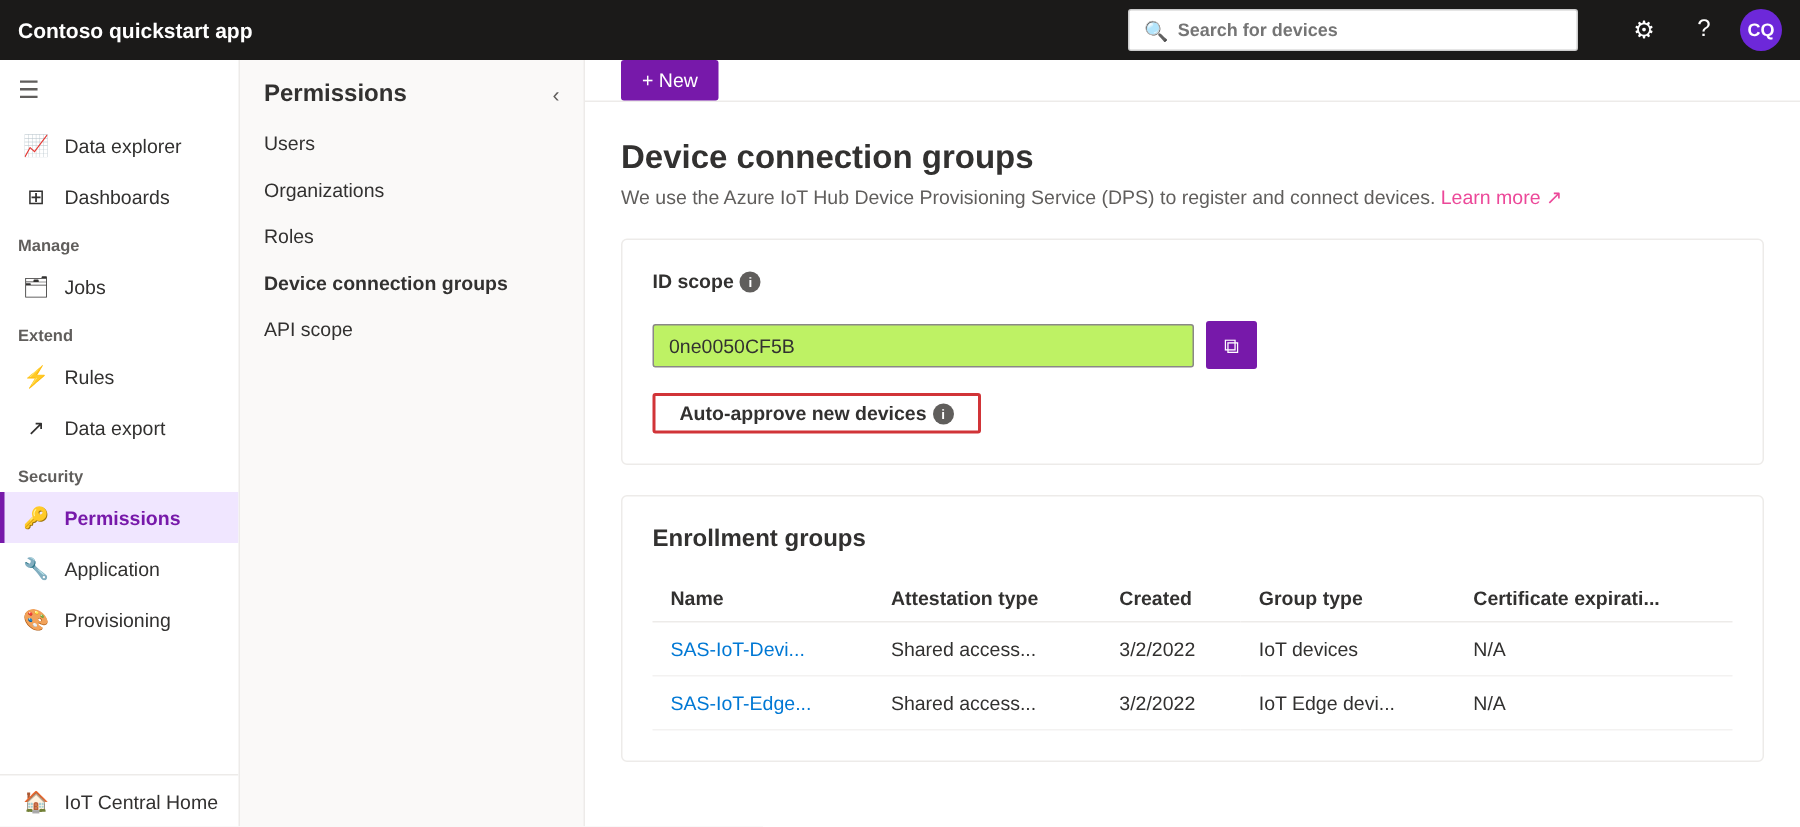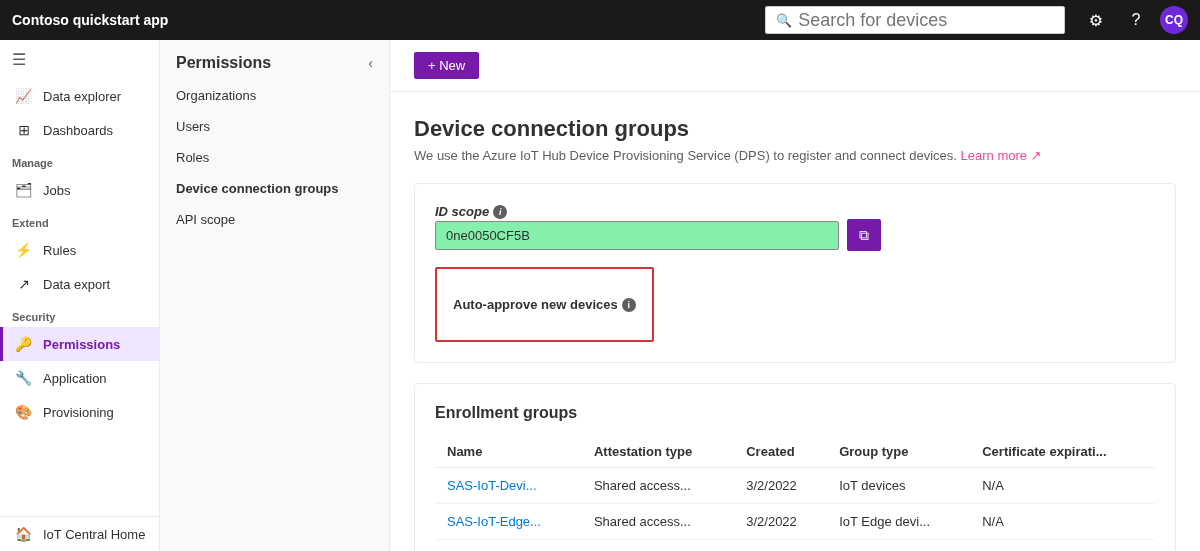--- a/index.html
+++ b/index.html
@@ -1,22 +1,22 @@
 <!DOCTYPE html>
 <html><head>
   <meta charset="utf-8">
   <style>
     * { box-sizing: border-box; margin: 0; padding: 0; }
     body { font-family: 'Segoe UI', Arial, sans-serif; font-size: 13px; color: #323130; background: #f3f2f1; display: flex; flex-direction: column; height: 551px; overflow: hidden; }
 
     
-    .topbar { background: #1b1a19; height: 40px; display: flex; align-items: center; padding: 0 12px; gap: 15px; flex-shrink: 0; }
+    .topbar { background: #1b1a19; height: 40px; display: flex; align-items: center; padding: 0 12px; gap: 28px; flex-shrink: 0; }
     .topbar-title { color: #fff; font-size: 14px; font-weight: 600; flex: 1; }
     .search-box { display: flex; align-items: center; background: #fff; border: 1px solid #ccc; border-radius: 2px; padding: 0 10px; height: 28px; width: 300px; gap: 6px; }
-    .search-box input { border: none; outline: none; font-size: 18px; width: 100%; background: transparent; color: #323130; }
+    .search-box input { border: none; outline: none; font-size: 12px; width: 100%; background: transparent; color: #323130; font-weight: bold; }
     .topbar-icons { display: flex; align-items: center; gap: 8px; }
     .topbar-icon-btn { color: #fff; background: none; border: none; cursor: pointer; font-size: 16px; width: 32px; height: 32px; display: flex; align-items: center; justify-content: center; border-radius: 2px; }
     .avatar { width: 28px; height: 28px; border-radius: 50%; background: #6d28d9; color: #fff; display: flex; align-items: center; justify-content: center; font-size: 12px; font-weight: 600; }
 
     
     .main-layout { display: flex; flex: 1; overflow: hidden; }
 
     
     .leftnav { width: 160px; background: #fff; border-right: 1px solid #edebe9; display: flex; flex-direction: column; flex-shrink: 0; overflow-y: auto; }
     .hamburger { padding: 10px 12px; cursor: pointer; font-size: 16px; color: #605e5c; }
@@ -30,36 +30,36 @@
     
     .second-panel { width: 230px; background: #faf9f8; border-right: 1px solid #edebe9; flex-shrink: 0; display: flex; flex-direction: column; overflow-y: auto; }
     .second-panel-header { display: flex; align-items: center; justify-content: space-between; padding: 14px 16px 8px; }
     .second-panel-title { font-size: 16px; font-weight: 600; color: #323130; }
     .collapse-btn { background: none; border: none; cursor: pointer; font-size: 14px; color: #605e5c; }
     .second-nav-item { padding: 8px 16px; cursor: pointer; color: #323130; font-size: 13px; }
     .second-nav-item.active { font-weight: 700; color: #323130; }
 
     
     .content { flex: 1; background: #fff; overflow-y: auto; display: flex; flex-direction: column; }
-    .content-toolbar { padding: 12px 24px; display: flex; align-items: center; gap: 8px; border-bottom: 1px solid #edebe9; flex-shrink: 0; }
+    .content-toolbar { padding: 0 24px; display: flex; align-items: center; gap: 8px; border-bottom: 1px solid #edebe9; flex-shrink: 0; }
     .btn-new { background: #7719aa; color: #fff; border: none; border-radius: 2px; padding: 6px 14px; font-size: 13px; cursor: pointer; display: flex; align-items: center; gap: 4px; }
 
     .content-body { padding: 24px; flex: 1; overflow-y: auto; }
     .page-title { font-size: 22px; font-weight: 600; color: #323130; margin-bottom: 6px; }
     .page-subtitle { font-size: 13px; color: #605e5c; margin-bottom: 20px; }
     .page-subtitle a { color: #ec4899; text-decoration: none; }
 
     .card { border: 1px solid #edebe9; border-radius: 4px; padding: 20px; margin-bottom: 20px; background: #fff; }
 
-    .field-label { font-size: 13px; font-weight: 600; margin-bottom: 0; display: flex; align-items: center; gap: 4px; font-style: italic; }
+    .field-label { font-size: 13px; font-weight: 600; margin-bottom: 19px; display: flex; align-items: center; gap: 4px; }
     .field-row { display: flex; align-items: center; gap: 8px; margin-bottom: 16px; }
-    .text-input { border: 1px solid #8a8886; border-radius: 2px; padding: 6px 10px; font-size: 13px; width: 404px; background: #86efac; color: #323130; outline: none; }
+    .text-input { border: 1px solid #8a8886; border-radius: 2px; padding: 6px 10px; font-size: 13px; width: 361px; background: #bef264; color: #323130; outline: none; }
     .copy-btn { background: #7719aa; border: none; border-radius: 2px; width: 34px; height: 32px; display: flex; align-items: center; justify-content: center; cursor: pointer; color: #fff; font-size: 14px; }
 
-    .auto-approve-box { border: 2px solid #d13438; border-radius: 2px; padding: 28px 16px; display: inline-flex; flex-direction: column; gap: 8px; }
+    .auto-approve-box { border: 2px solid #d13438; border-radius: 2px; padding: 4px 16px; display: inline-flex; flex-direction: column; gap: 8px; }
     .auto-approve-label { font-size: 13px; font-weight: 600; display: flex; align-items: center; gap: 4px; }
     .toggle-row { display: flex; align-items: center; gap: 8px; }
     .toggle { position: relative; width: 40px; height: 20px; }
     .toggle input { opacity: 0; width: 0; height: 0; }
     .toggle-slider { position: absolute; cursor: pointer; top: 0; left: 0; right: 0; bottom: 0; background: #bebbb8; border-radius: 10px; transition: .2s; }
     .toggle-slider:before { position: absolute; content: ""; height: 16px; width: 16px; left: 2px; bottom: 2px; background: white; border-radius: 50%; transition: .2s; }
     .toggle-text { font-size: 13px; color: #323130; }
 
     .enrollment-section { }
     .section-title { font-size: 16px; font-weight: 600; margin-bottom: 14px; color: #323130; }
@@ -146,24 +146,24 @@
       </div>
     </div>
   </div>
 
   <div class="second-panel">
     <div class="second-panel-header">
       <span class="second-panel-title">Permissions</span>
       <button class="collapse-btn">‹</button>
     </div>
     <div class="second-nav-item">
+      <span>Users</span>
+    </div>
+    <div class="second-nav-item">
       <span>Organizations</span>
-    </div>
-    <div class="second-nav-item">
-      <span>Users</span>
     </div>
     <div class="second-nav-item">
       <span>Roles</span>
     </div>
     <div class="second-nav-item active">
       <span>Device connection groups</span>
     </div>
     <div class="second-nav-item">
       <span>API scope</span>
     </div>

